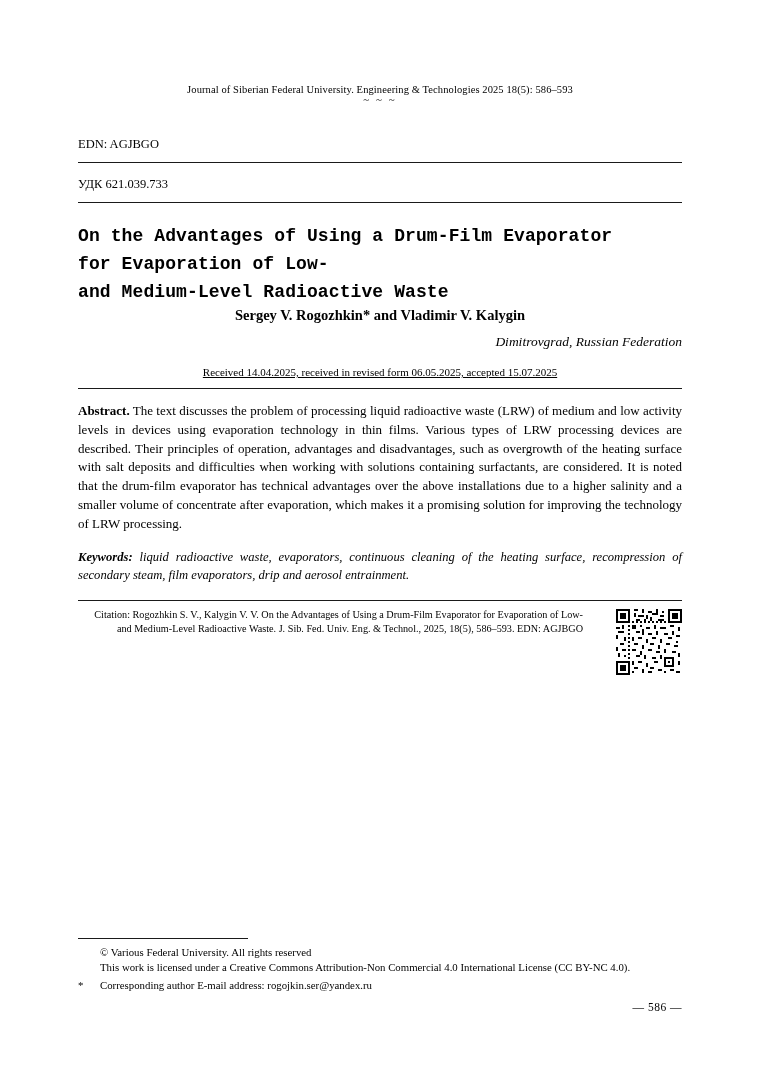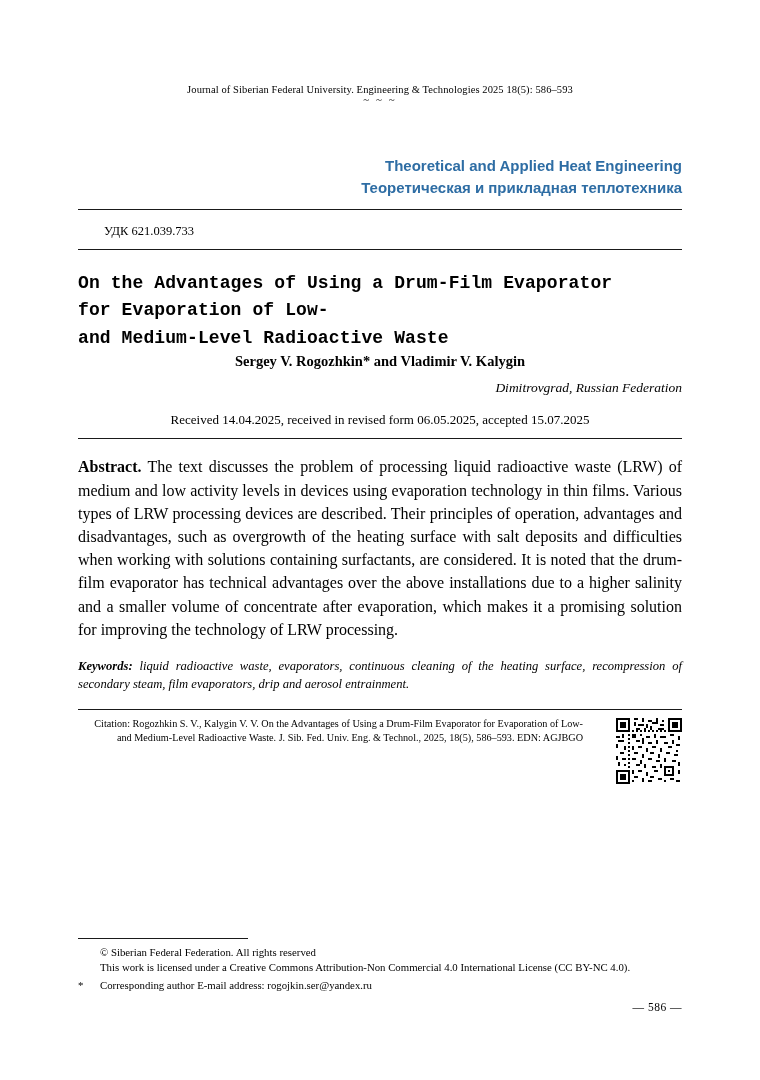--- a/index.html
+++ b/index.html
@@ -59,21 +59,20 @@
   }
 
   .edn {
     margin-top: 32px;
     font-size: 12.5px;
     font-family: "Liberation Serif", serif;
   }
   .udk {
     margin-top: 14px;
     font-size: 12.5px;
-    margin-left: 26px;
   }
 
   .rule {
     border: none;
     border-top: 1px solid #1a1a1a;
     margin: 10px 0 0 0;
     height: 0;
   }
 
   h1.title {
@@ -95,25 +94,26 @@
     text-align: right;
     font-style: italic;
     font-size: 13.5px;
     line-height: 1.5;
   }
   .affiliation .line2 { display: block; }
 
   .dates {
     margin-top: 14px;
     text-align: center;
+    font-size: 11px;
+    text-decoration: underline;
+  }
+
+  .abstract {
     font-size: 13px;
-  }
-
-  .abstract {
-    font-size: 16px;
     line-height: 1.45;
     text-align: justify;
   }
   .abstract b, .keywords b { font-weight: bold; }
 
   .keywords {
     margin-top: 14px;
     font-size: 12.6px;
     line-height: 1.45;
     text-align: justify;
@@ -180,25 +180,22 @@
 </style>
 </head>
 <body>
 
 <div class="page">
   <div class="content">
 
     <div class="running-head">Journal of Siberian Federal University. Engineering &amp; Technologies 2025 18(5): 586–593</div>
     <div class="tilde-row">~ ~ ~</div>
 
-    <div class="section-head">
-      <span>Theoretical and Applied Heat Engineering</span>
-      <span class="ru">Теоретическая и прикладная теплотехника</span>
-    </div>
-
+
+    <div class="edn">EDN: AGJBGO</div>
     <hr class="rule">
 
     <div class="udk">УДК 621.039.733</div>
     <hr class="rule">
 
     <h1 class="title">
       <span>On the Advantages of Using a Drum-Film Evaporator</span><br>
       <span>for Evaporation of Low-</span><br>
       <span>and Medium-Level Radioactive Waste</span>
     </h1>
@@ -349,21 +346,21 @@
           <rect x="31" y="26" width="1" height="2"></rect>
             <rect x="30" y="31" width="2" height="1"></rect>
         </g>
       </svg>
     </div>
 
   </div>
 
   <div class="footer">
     <hr class="footer-rule">
-    <div class="footer-line">© Siberian Federal Federation. All rights reserved</div>
+    <div class="footer-line">© Various Federal University. All rights reserved</div>
     <div class="footer-line">This work is licensed under a Creative Commons Attribution-Non Commercial 4.0 International License (CC BY-NC 4.0).</div>
     <div class="footer-line footer-star">
       <span class="star">*</span>
       <span>Corresponding author E-mail address: rogojkin.ser@yandex.ru</span>
     </div>
     <div class="page-number">— 586 —</div>
   </div>
 </div>
 
 </body></html>

